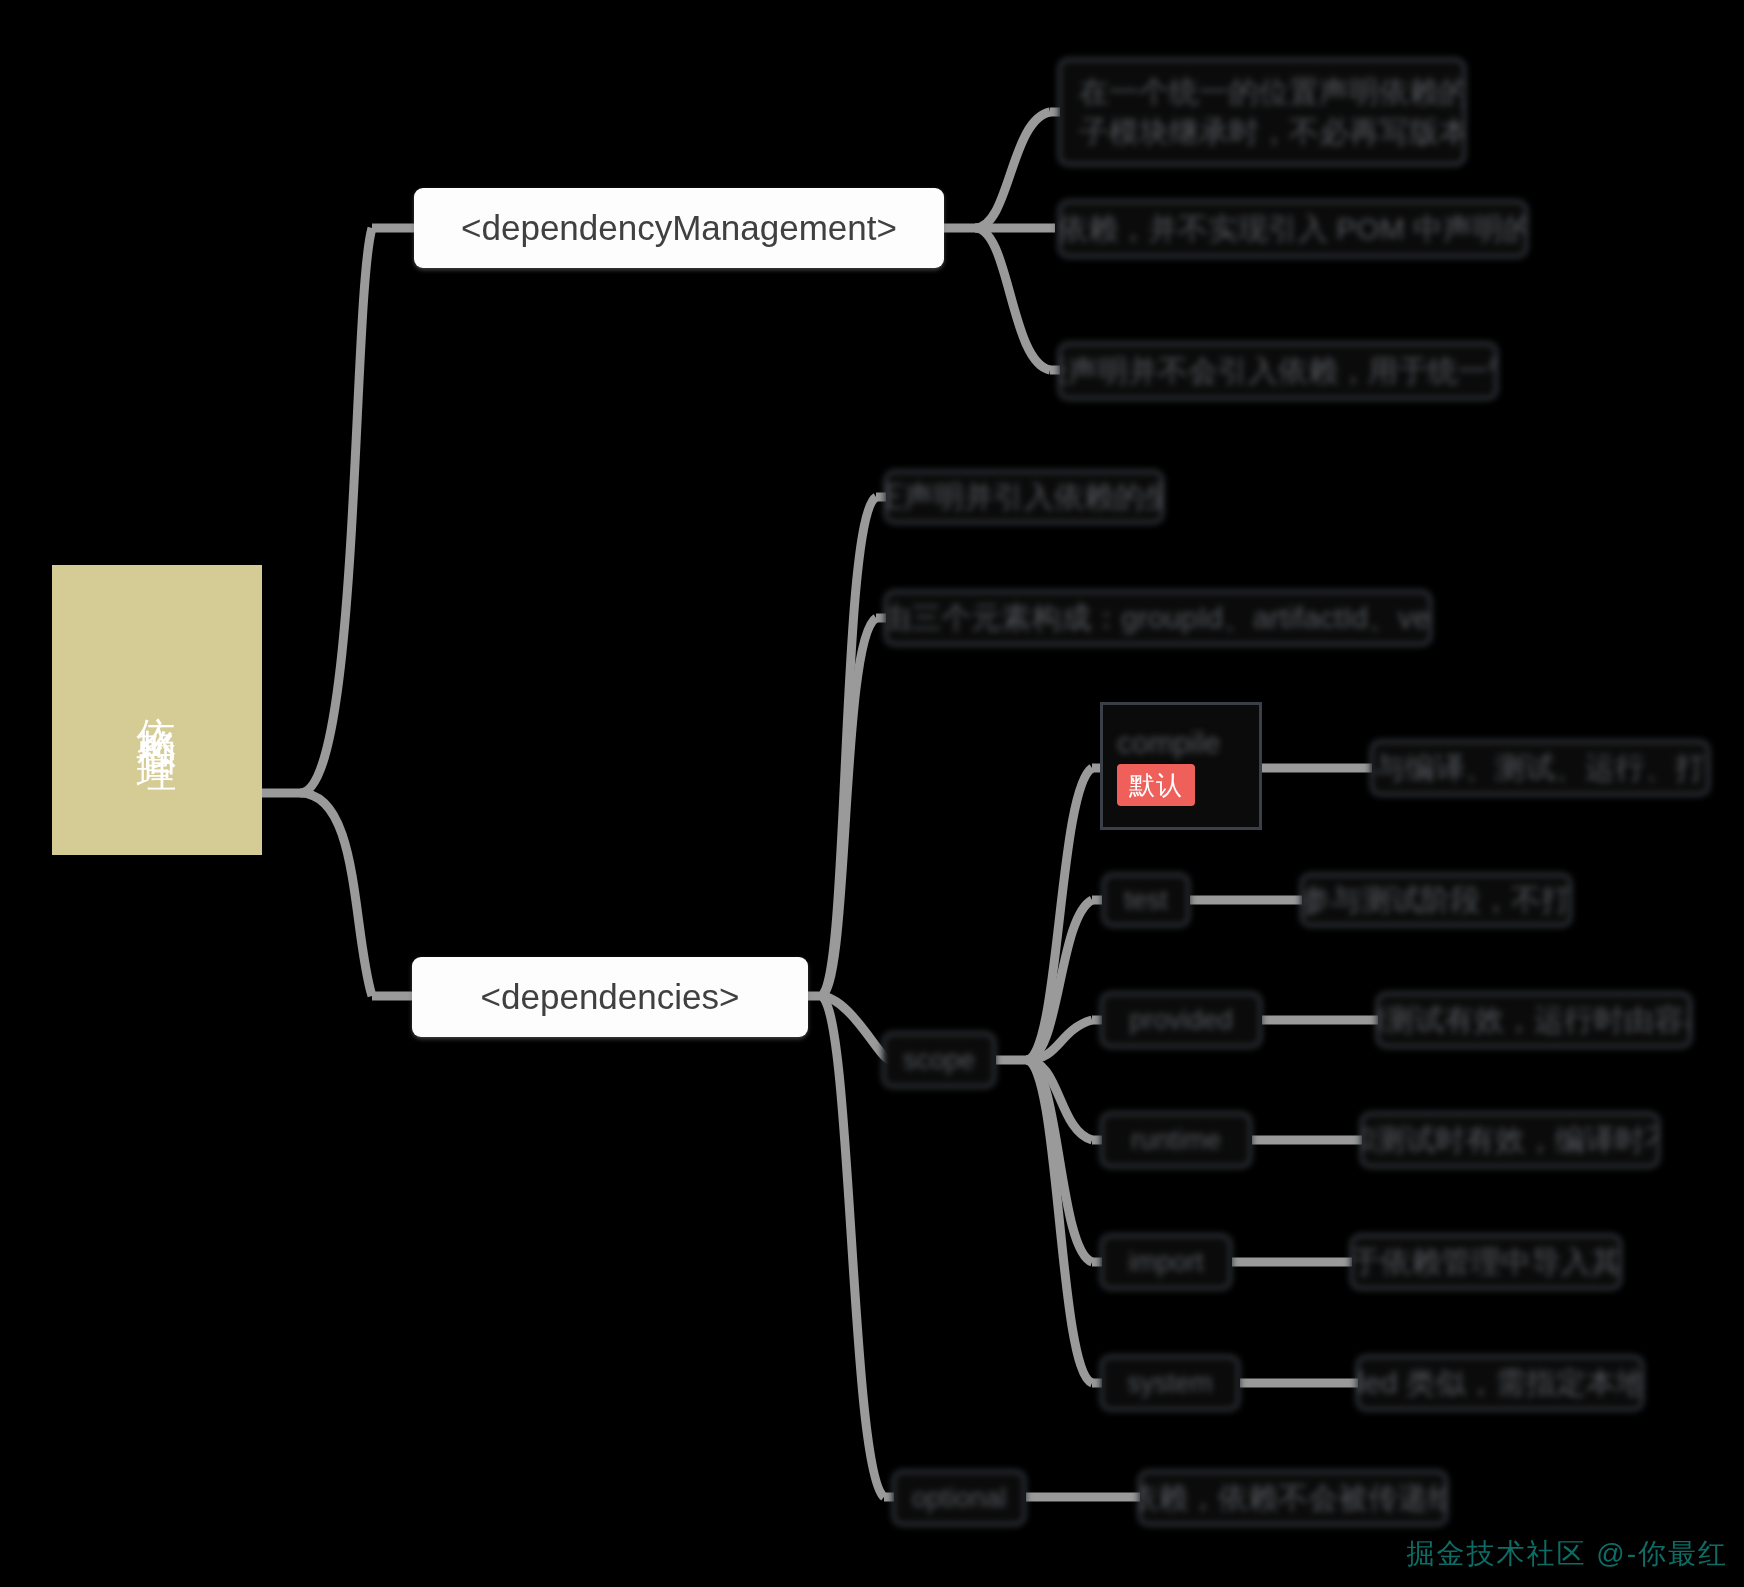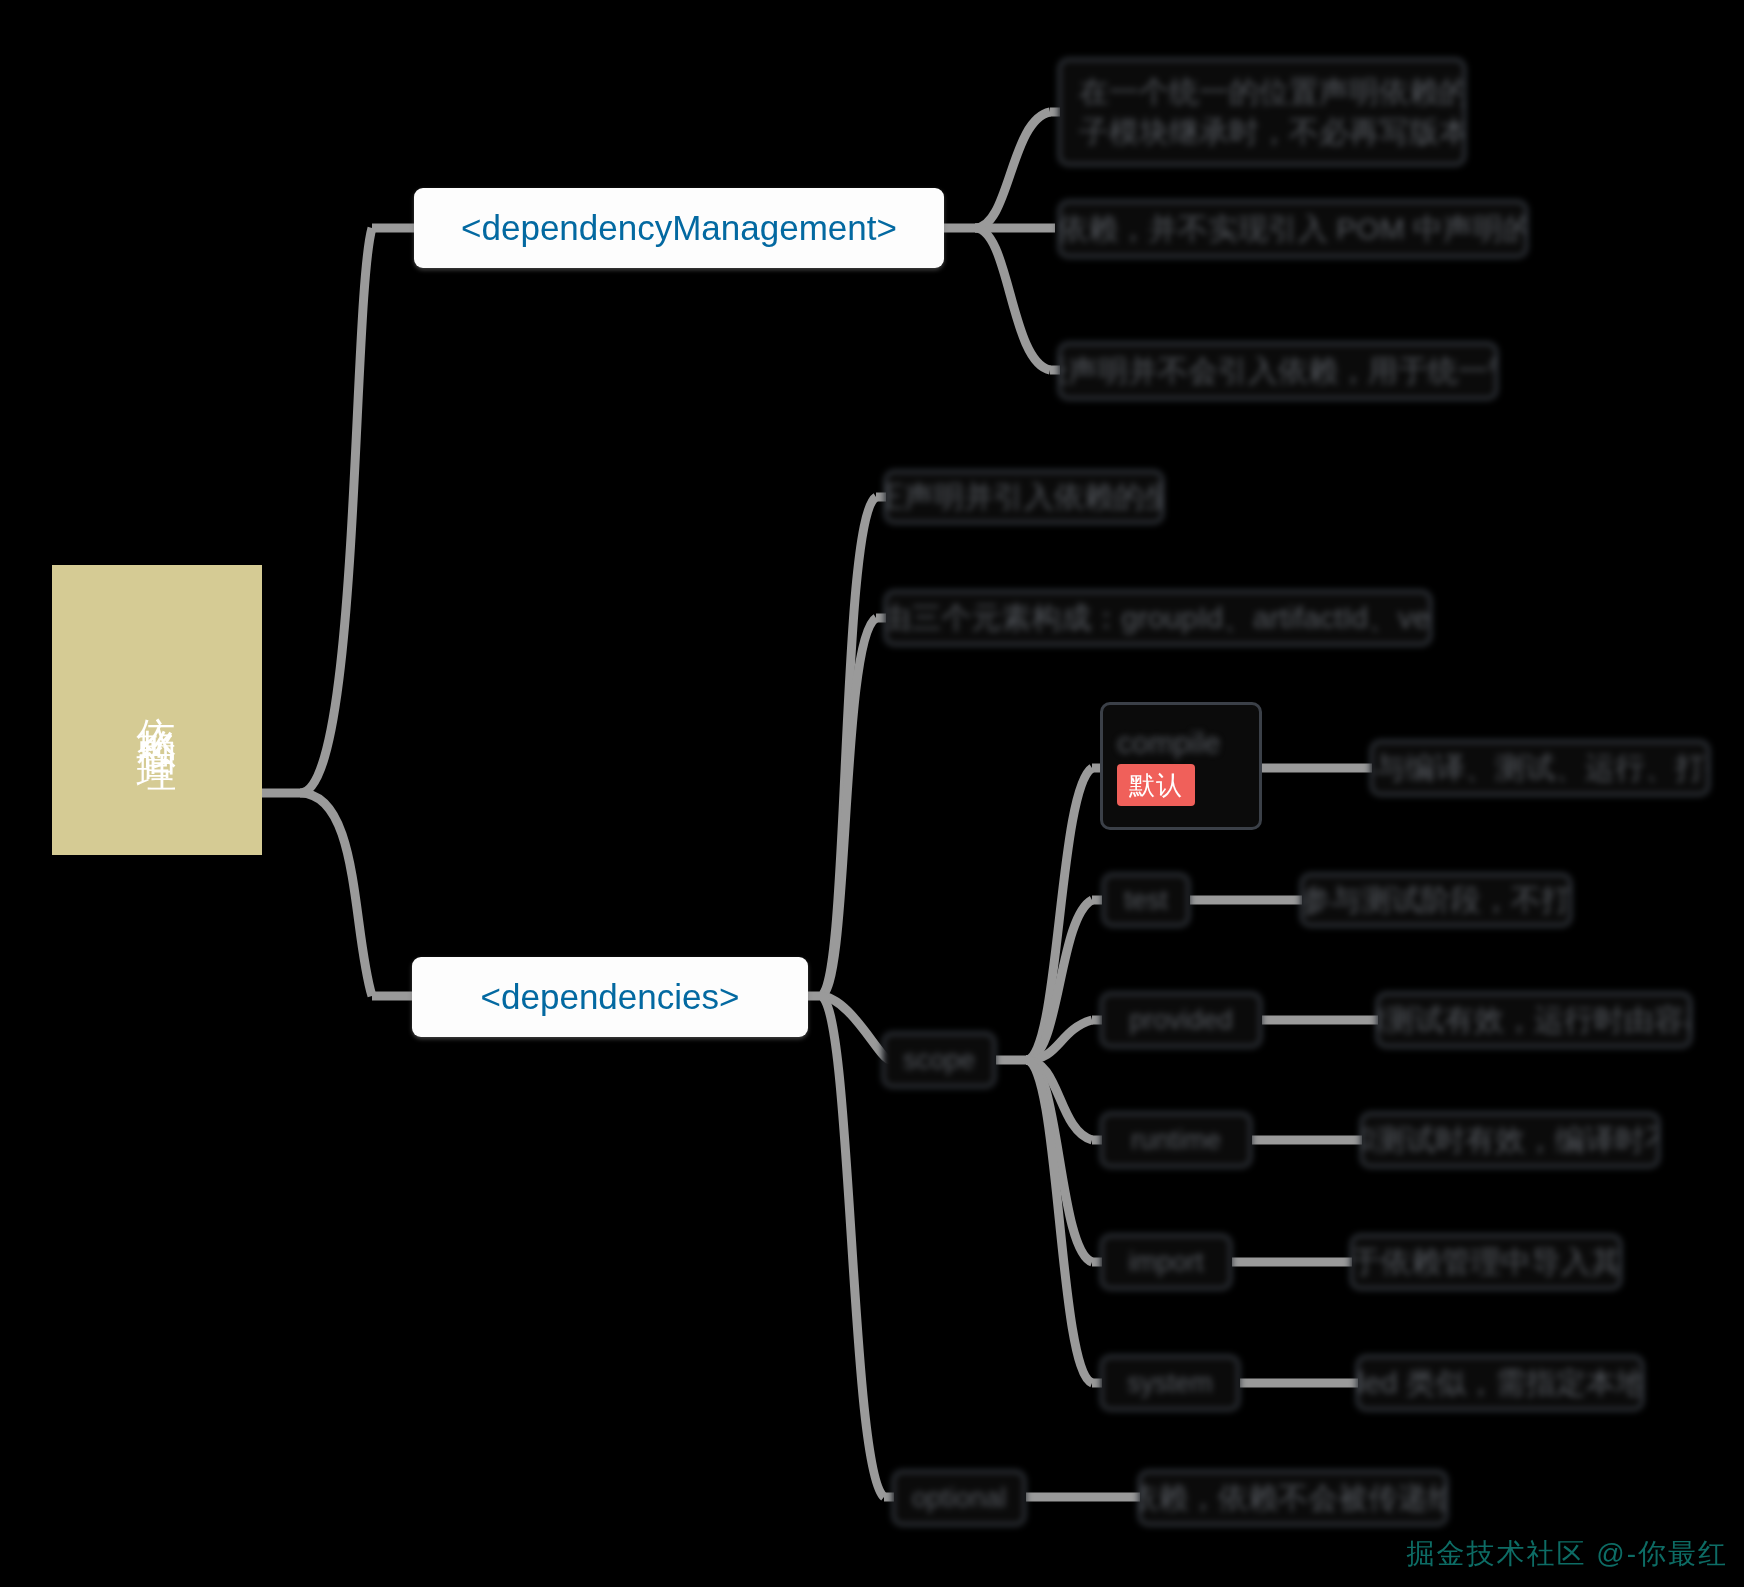--- a/index.html
+++ b/index.html
@@ -19,21 +19,21 @@
   .root{
     background:#d5cb94;color:#ffffff;
     writing-mode:vertical-rl;text-orientation:upright;
     font-size:40px;letter-spacing:12px;line-height:1.25;
     justify-content:center;align-items:center;
     padding:12px 0;
   }
 
   
   .primary{
-    background:#fdfdfd;color:#0369a1;
+    background:#fdfdfd;color:#404040;
     border-radius:9px;
     font-size:35px;font-weight:400;
     box-shadow:0 2px 4px rgba(120,120,120,.55);
     white-space:nowrap;
   }
 
   
   .redact{
     background:#0b0b0b;
     border:3px solid #3b4048;
@@ -47,21 +47,21 @@
   }
   .redact.small{font-size:27px;}
   .redact.two-line{
     flex-direction:column;align-items:flex-start;justify-content:center;
     line-height:1.35;padding:10px 18px;
   }
   .redact .ln{display:block;}
 
   
   .scope-node{
-    background:#0b0b0b;border:3px solid #3b4048;border-radius:10px;
+    background:#0b0b0b;border:3px solid #3b4048;border-radius:0;
     flex-direction:column;align-items:flex-start;justify-content:center;
     padding:0 14px;gap:4px;
   }
   .scope-node .sc-label{
     color:#55595f;font-size:30px;filter:blur(3.2px);white-space:nowrap;
   }
   .badge-default{
     background:#f0605a;color:#ffffff;
     font-size:26px;line-height:1;
     padding:8px 12px;border-radius:4px;

